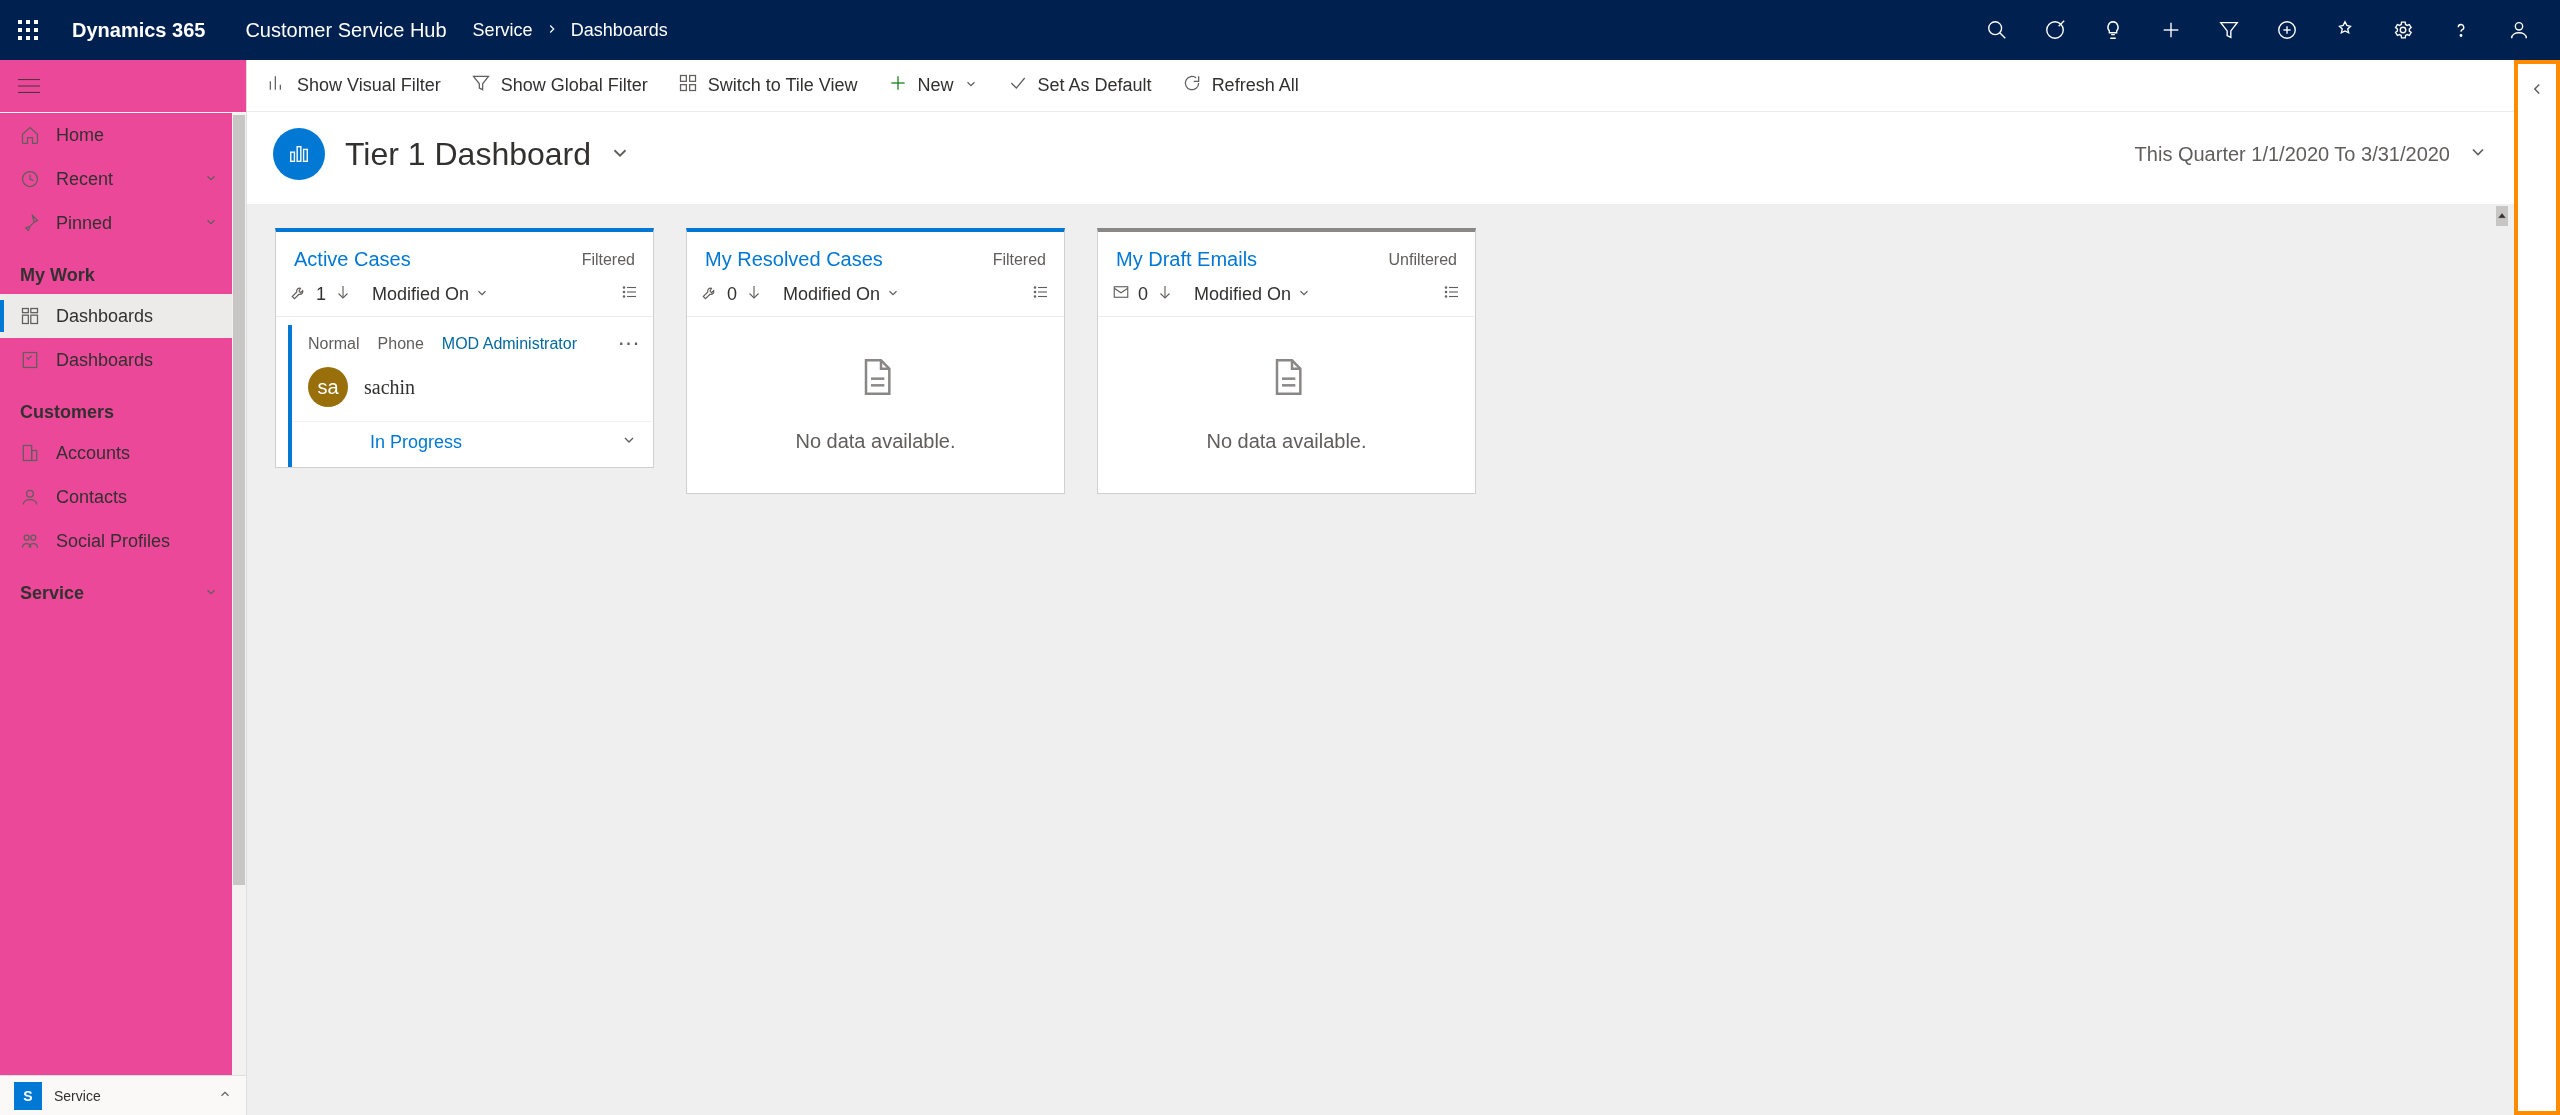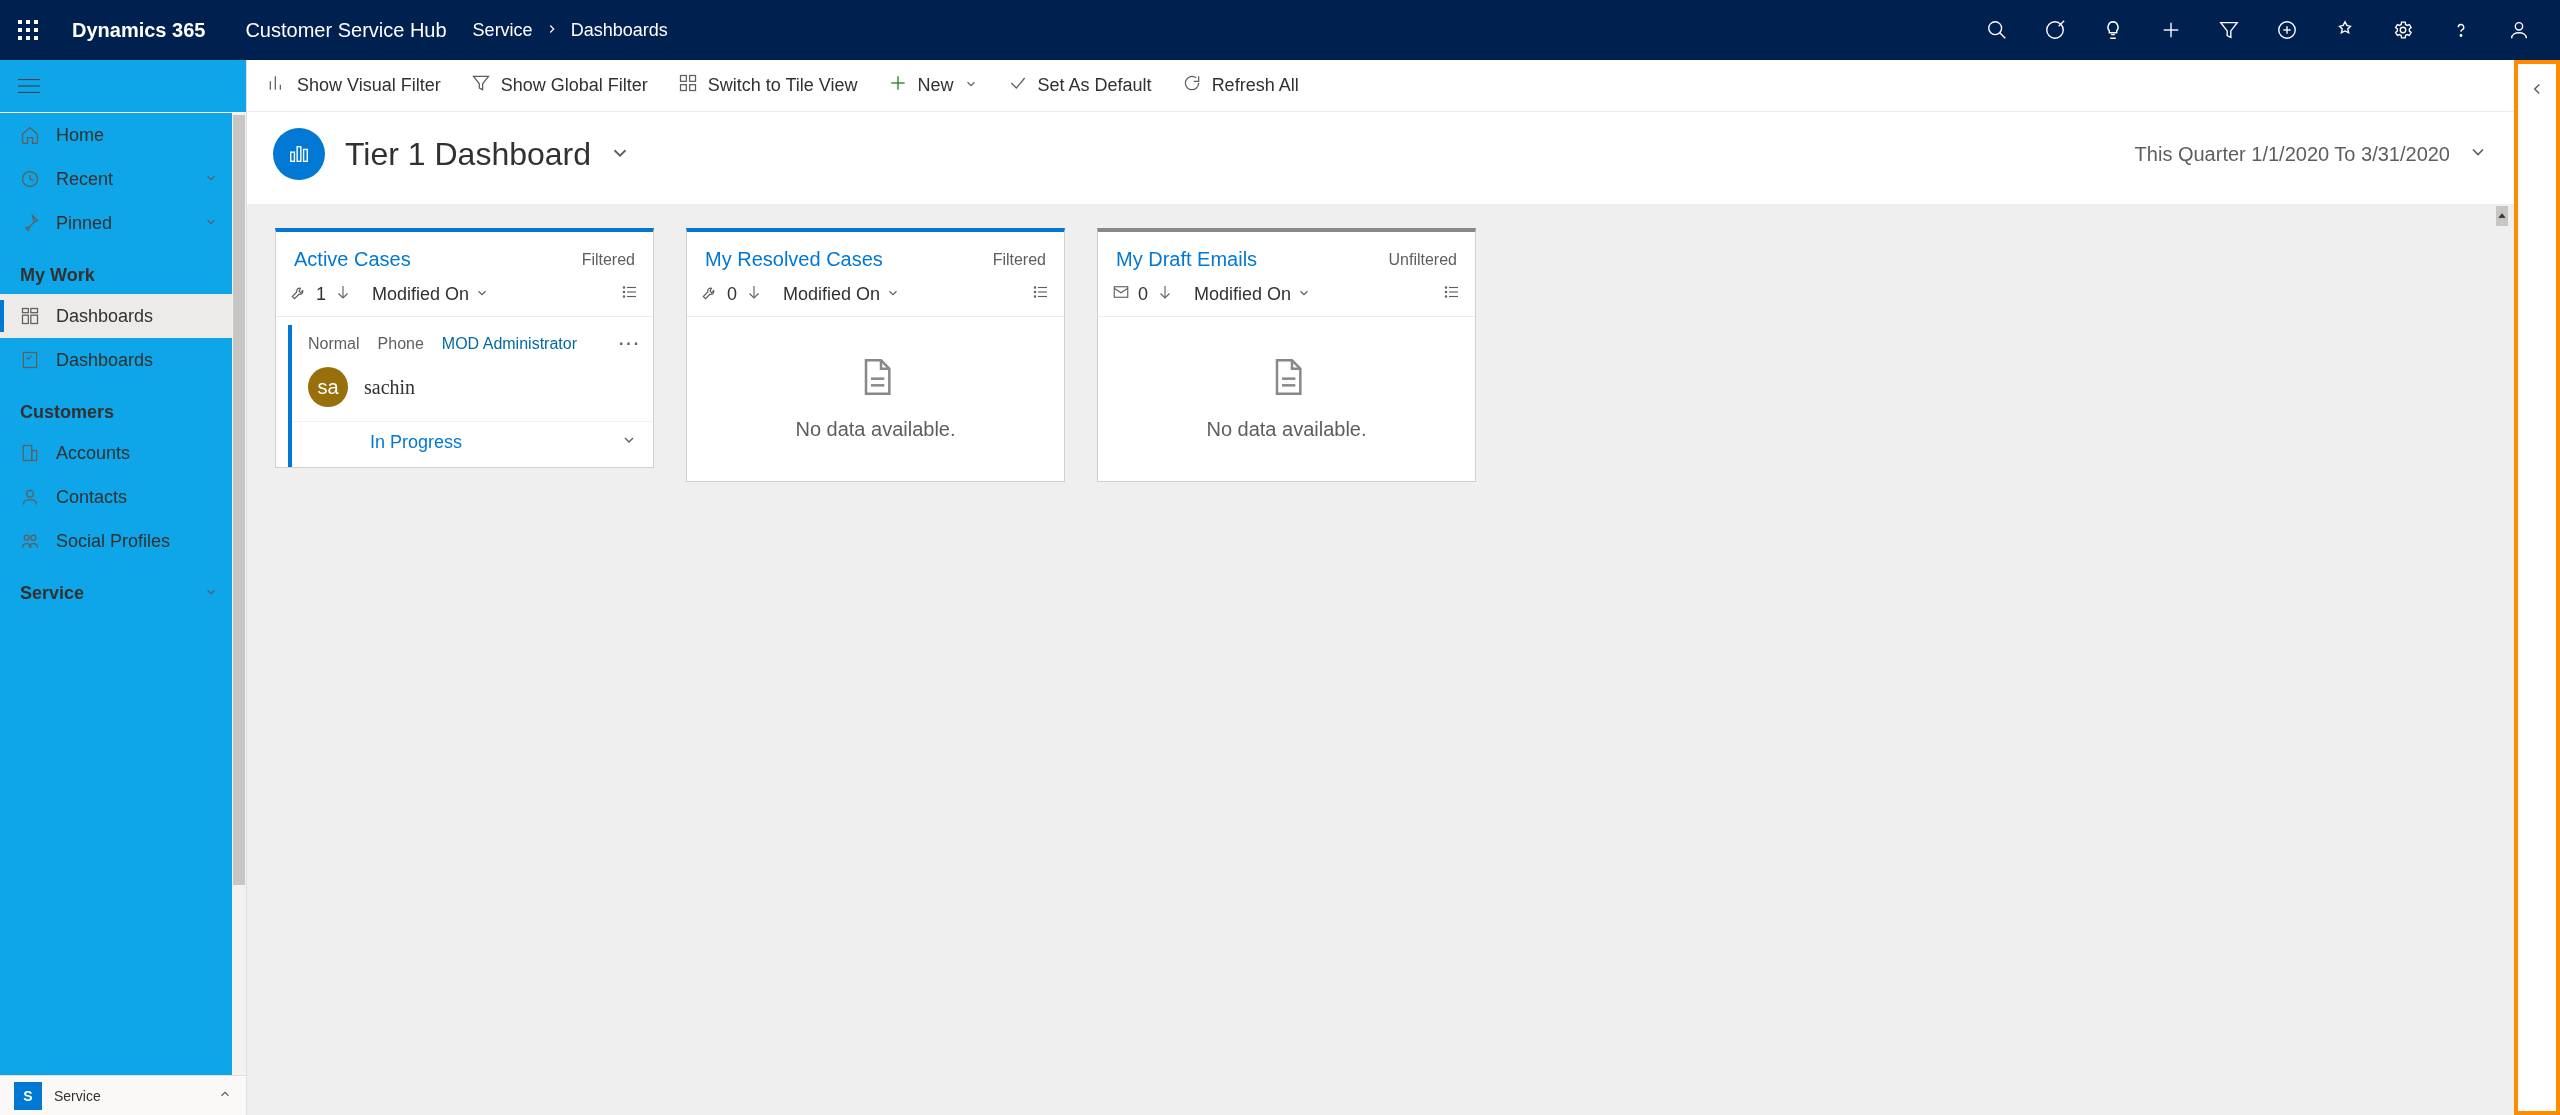--- a/index.html
+++ b/index.html
@@ -58,21 +58,21 @@
   
   .app-body {
     display: flex;
     height: calc(100% - 60px);
   }
 
   
   .sidebar {
     width: 247px;
     border-right: 1px solid #e1dfdd;
-    background: #0ea5e9;
+    background: #ec4899;
     display: flex; flex-direction: column;
     position: relative;
   }
   .sb-hamburger {
     height: 53px;
     display: flex; align-items: center;
     padding-left: 18px;
     border-bottom: 1px solid #faf9f8;
     cursor: pointer;
   }
@@ -205,21 +205,21 @@
     font-size: 18px;
     color: #323130;
   }
   .card-tools .ico svg { width: 18px; height: 18px; stroke: #605e5c; fill: none; stroke-width: 1.5; }
   .card-tools .sort-lbl { display:flex; align-items:center; gap:6px; cursor:pointer; margin-left: 12px; }
   .card-tools .sort-lbl .chev svg { width: 14px; height: 14px; stroke: #605e5c; fill: none; stroke-width: 2; }
   .card-tools .right-ico { margin-left: auto; cursor: pointer; }
 
   .empty-state {
     padding: 40px 0;
-    display: flex; flex-direction: column; align-items: center; gap: 16px;
+    display: flex; flex-direction: column; align-items: center; gap: 28px;
     color: #605e5c;
     font-size: 20px;
   }
   .empty-state svg { width: 40px; height: 40px; stroke: #8a8886; fill: none; stroke-width: 1.5; }
 
   .case-row {
     border-left: 4px solid #0078d4;
     margin: 8px 0 0 12px;
     padding-bottom: 0;
   }

